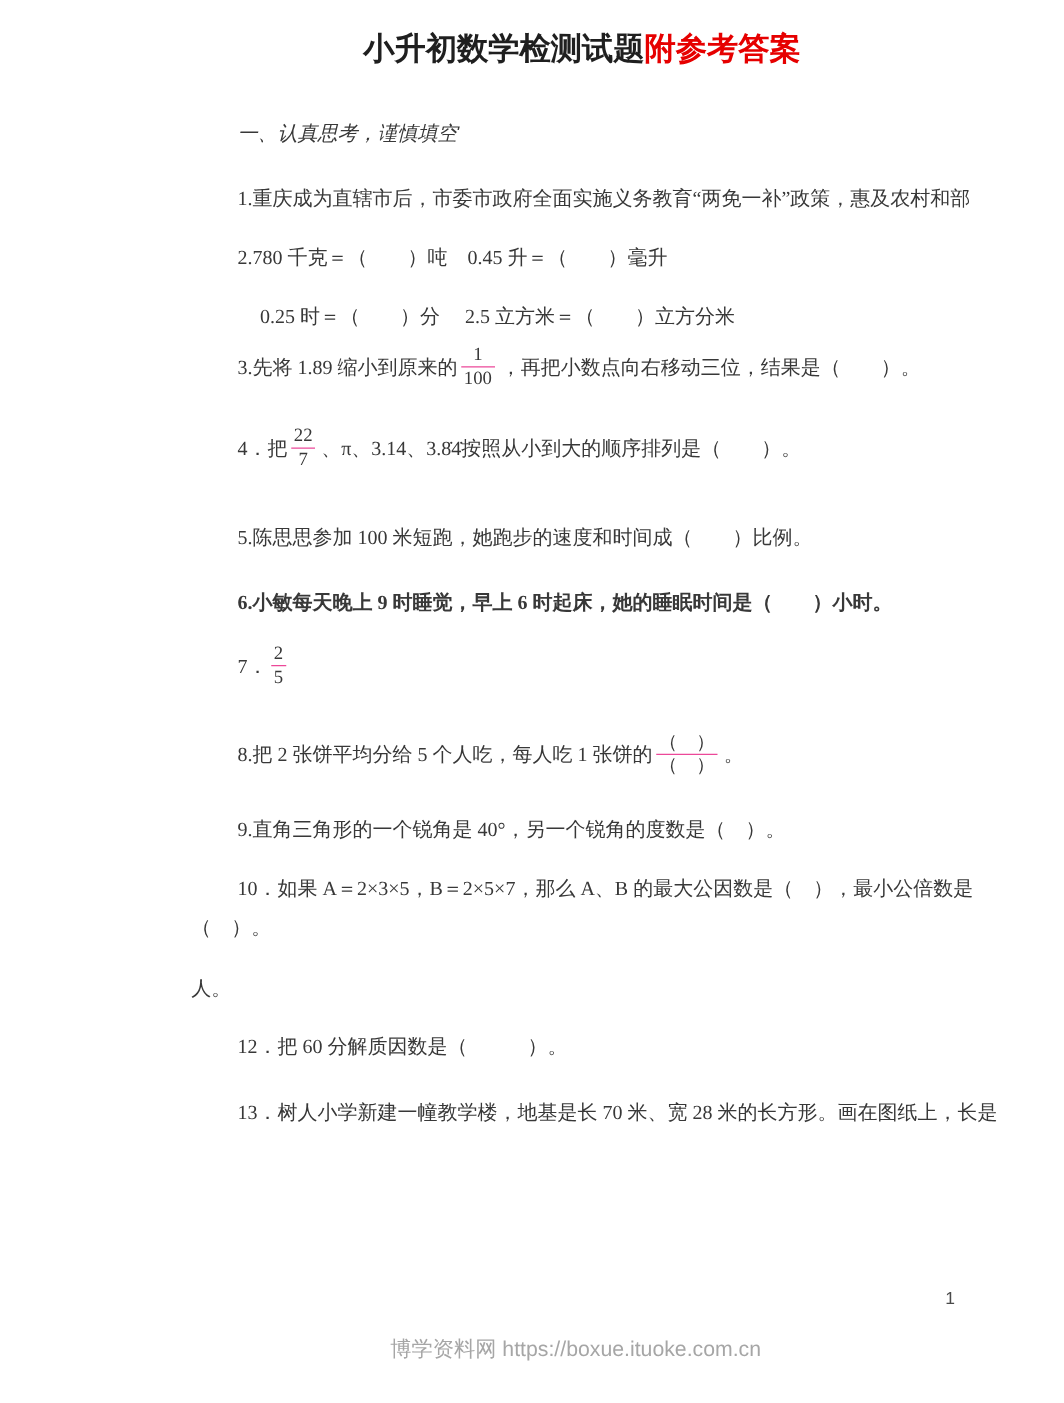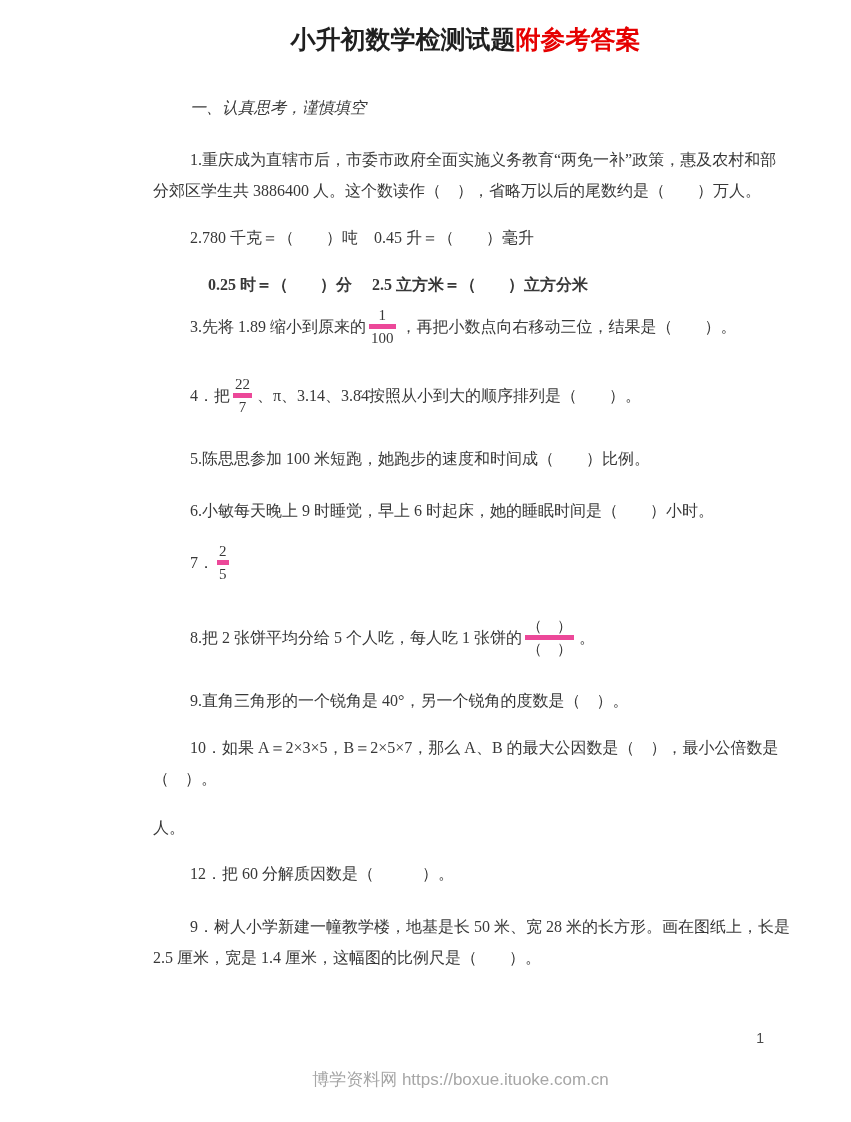--- a/index.html
+++ b/index.html
@@ -24,35 +24,35 @@
   .title-suffix { color:#e60000; }
   .content {
     margin-left:113px;
     width:624px;
     font-size:16px;
     line-height:31px;
   }
   .heading { margin:37px 0 0 0; text-indent:37px; white-space:nowrap;font-style:italic; }
   .line { white-space:nowrap; }
   .line.indent-1 { padding-left:37px; }
-  .line.indent-2 { padding-left:55px;font-weight:bold; }
+  .line.indent-2 { padding-left:55px; }
   .line.spaced { margin-top:16px; }
   .frac {
     display:inline-block;
     vertical-align:middle;
     text-align:center;
     margin:0 5px 4px 3px;
   }
   .frac .num, .frac .den {
     display:block;
     font-size:15px;
     line-height:18px;
     padding:0 2px;
   }
-  .frac .den { border-top:5px solid #ec4899; }
+  .frac .den { border-top:1px solid #ec4899; }
   .page-number {
     position:absolute; top:1030px; right:127px;
     font-family:"Liberation Sans","DejaVu Sans",sans-serif;
     font-size:14px; color:#4a4a4a;
   }
   .watermark {
     position:absolute; top:1068px; left:15px; width:100%;
     text-align:center;
     font-family:"Liberation Sans","DejaVu Sans",sans-serif;
     font-size:17px; color:#a6a6a6;
@@ -62,36 +62,35 @@
 <body>
 
 <div class="page">
   <h1 class="title"><span>小升初数学检测试题</span><span class="title-suffix" style="color: rgb(230, 0, 0);">附参考答案</span></h1>
 
   <div class="content">
     <p class="heading">一、认真思考，谨慎填空</p>
     <div>
         <div class="question" style="margin-top: 21px;">
           <div class="line indent-1"><span>1.重庆成为直辖市后，市委市政府全面实施义务教育“两免一补”政策，惠及农村和部</span></div>
-          <div class="line indent-0"><span>分郊区学生共 3886400 人。这个数读作（　），省略万以后的尾数约是（　　）万人。</span></div>
         </div>
         <div class="question" style="margin-top: 16px;">
           <div class="line indent-1"><span>2.780 千克＝（　　）吨　0.45 升＝（　　）毫升</span></div>
           <div class="line indent-2 spaced"><span>0.25 时＝（　　）分　 2.5 立方米＝（　　）立方分米</span></div>
         </div>
         <div class="question" style="margin-top: 6px;">
           <div class="line indent-1"><span>3.先将 1.89 缩小到原来的</span><span class="frac"><span class="num">1</span><span class="den">100</span></span><span>，再把小数点向右移动三位，结果是（　　）。</span></div>
         </div>
         <div class="question" style="margin-top: 24px;">
           <div class="line indent-1"><span>4．把</span><span class="frac"><span class="num">22</span><span class="den">7</span></span><span>、π、3.14、3.8̇4̇按照从小到大的顺序排列是（　　）。</span></div>
         </div>
-        <div class="question" style="margin-top: 23px;">
+        <div class="question" style="margin-top: 34px;">
           <div class="line indent-1"><span>5.陈思思参加 100 米短跑，她跑步的速度和时间成（　　）比例。</span></div>
         </div>
-        <div class="question" style="margin-top: 21px;">
+        <div class="question" style="margin-top: 21px; font-weight: bold;">
           <div class="line indent-1"><span>6.小敏每天晚上 9 时睡觉，早上 6 时起床，她的睡眠时间是（　　）小时。</span></div>
         </div>
         <div class="question" style="margin-top: 16px;">
           <div class="line indent-1"><span>7．</span><span class="frac"><span class="num">2</span><span class="den">5</span></span></div>
         </div>
         <div class="question" style="margin-top: 30px;">
           <div class="line indent-1"><span>8.把 2 张饼平均分给 5 个人吃，每人吃 1 张饼的</span><span class="frac"><span class="num">（　）</span><span class="den">（　）</span></span><span>。</span></div>
         </div>
         <div class="question" style="margin-top: 23px;">
           <div class="line indent-1"><span>9.直角三角形的一个锐角是 40°，另一个锐角的度数是（　）。</span></div>
@@ -100,22 +99,21 @@
           <div class="line indent-1"><span>10．如果 A＝2×3×5，B＝2×5×7，那么 A、B 的最大公因数是（　），最小公倍数是</span></div>
           <div class="line indent-0"><span>（　）。</span></div>
         </div>
         <div class="question" style="margin-top: 18px;">
           <div class="line indent-0"><span>人。</span></div>
         </div>
         <div class="question" style="margin-top: 15px;">
           <div class="line indent-1"><span>12．把 60 分解质因数是（　　　）。</span></div>
         </div>
         <div class="question" style="margin-top: 22px;">
-          <div class="line indent-1"><span>9．树人小学新建一幢教学楼，地基是长 50 米、宽 28 米的长方形。画在图纸上，长是</span></div>
-          <div class="line indent-0"><span>2.5 厘米，宽是 1.4 厘米，这幅图的比例尺是（　　）。</span></div>
+          <div class="line indent-1"><span>13．树人小学新建一幢教学楼，地基是长 70 米、宽 28 米的长方形。画在图纸上，长是</span></div>
         </div>
       </div>
   </div>
 
   <div class="page-number">1</div>
 
   <div class="watermark"><span>博学资料网 https://boxue.ituoke.com.cn</span></div>
 </div>
 
 </body></html>

